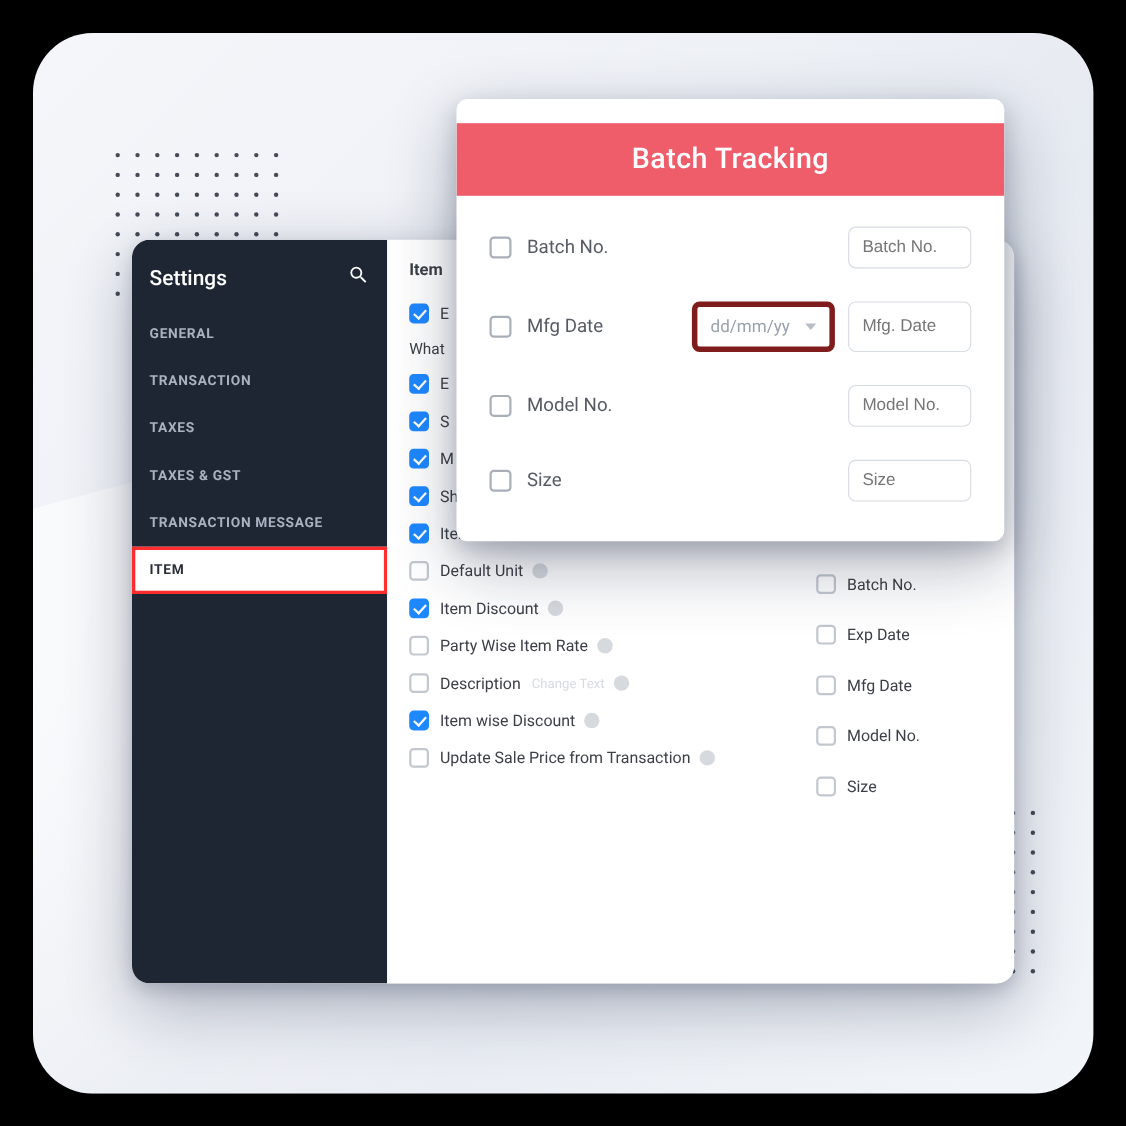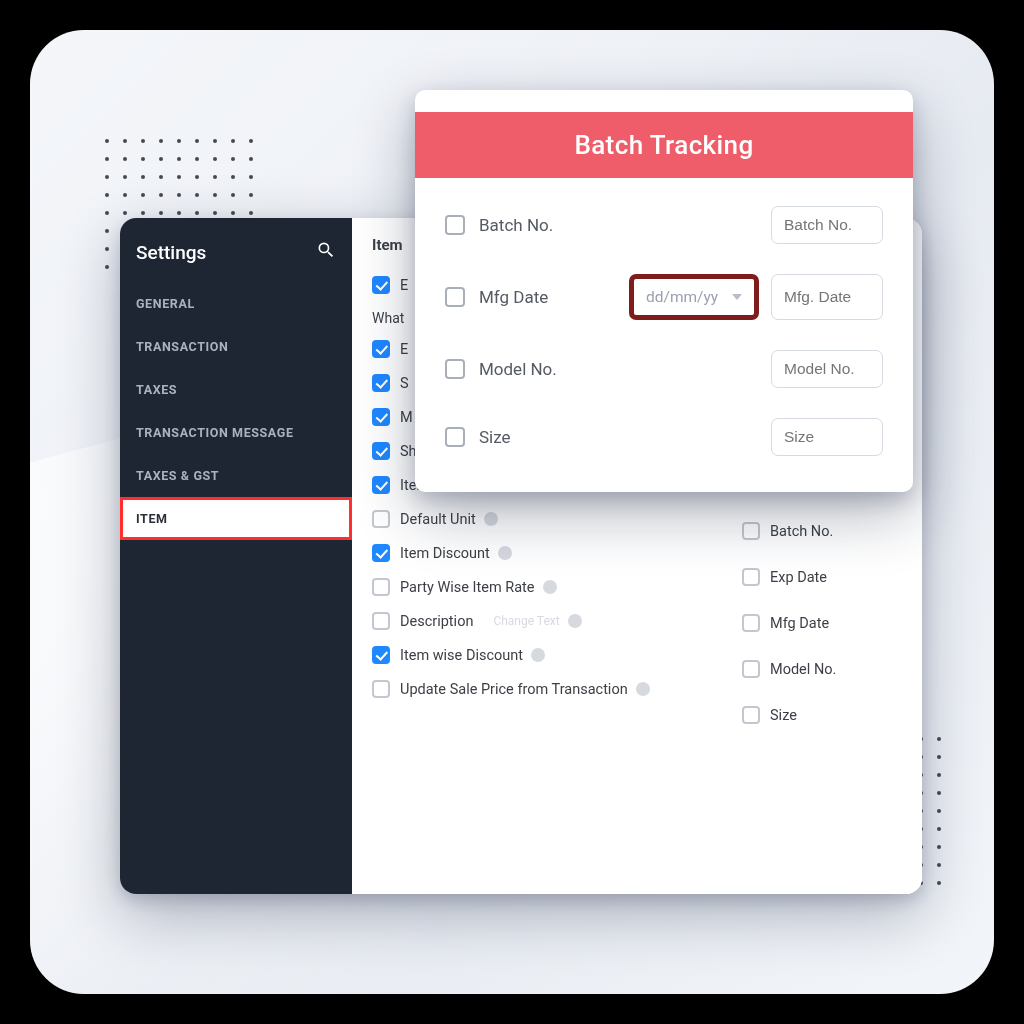--- a/index.html
+++ b/index.html
@@ -88,21 +88,21 @@
   .sub-heading { font-size: 14px; margin: 8px 0 6px 0; color: #3c3f46; }
   .opt-row {
     display: flex; align-items: center;
     padding: 8px 0;
   }
   .opt-row .lbl { font-size: 14.5px; color: #3c3f46; margin-left: 10px; }
   .opt-row .info {
     width: 14px; height: 14px; border-radius: 50%; background: #d6d9de;
     margin-left: 8px; display:inline-block;
   }
-  .opt-row .chg { font-size: 12px; color: #d7dae0; margin-left: 20px; }
+  .opt-row .chg { font-size: 12px; color: #d7dae0; margin-left: 10px; }
 
   .cb {
     width: 18px; height: 18px; border-radius: 4px;
     border: 2px solid #c2c7d0; background: #fff;
     display: inline-flex; align-items: center; justify-content: center;
     flex-shrink: 0;
   }
   .cb.checked { background: #1e88ff; border-color: #1e88ff; }
   .cb.checked::after {
     content: ""; width: 5px; height: 9px;
@@ -361,22 +361,22 @@
         <span class="sidebar-title">Settings</span>
         <span class="search-icon">
           <svg viewBox="0 0 24 24">
               <path d="M15.5 14h-.79l-.28-.27A6.471 6.471 0 0016 9.5 6.5 6.5 0 109.5 16c1.61 0 3.09-.59 4.23-1.57l.27.28v.79l5 4.99L20.49 19l-4.99-5zM9.5 14A4.5 4.5 0 1114 9.5 4.505 4.505 0 019.5 14z"></path>
             </svg>
         </span>
       </div>
       <div class="side-item">GENERAL</div>
       <div class="side-item">TRANSACTION</div>
       <div class="side-item">TAXES</div>
+      <div class="side-item">TAXES &amp; GST</div>
       <div class="side-item">TRANSACTION MESSAGE</div>
-      <div class="side-item">TAXES &amp; GST</div>
       <div class="side-item active">ITEM</div>
     </div>
 
     <div class="content">
       <div class="section-title">Item</div>
 
       <div class="opt-row">
         <span class="cb checked"></span>
         <span class="lbl">E</span>
       </div>

